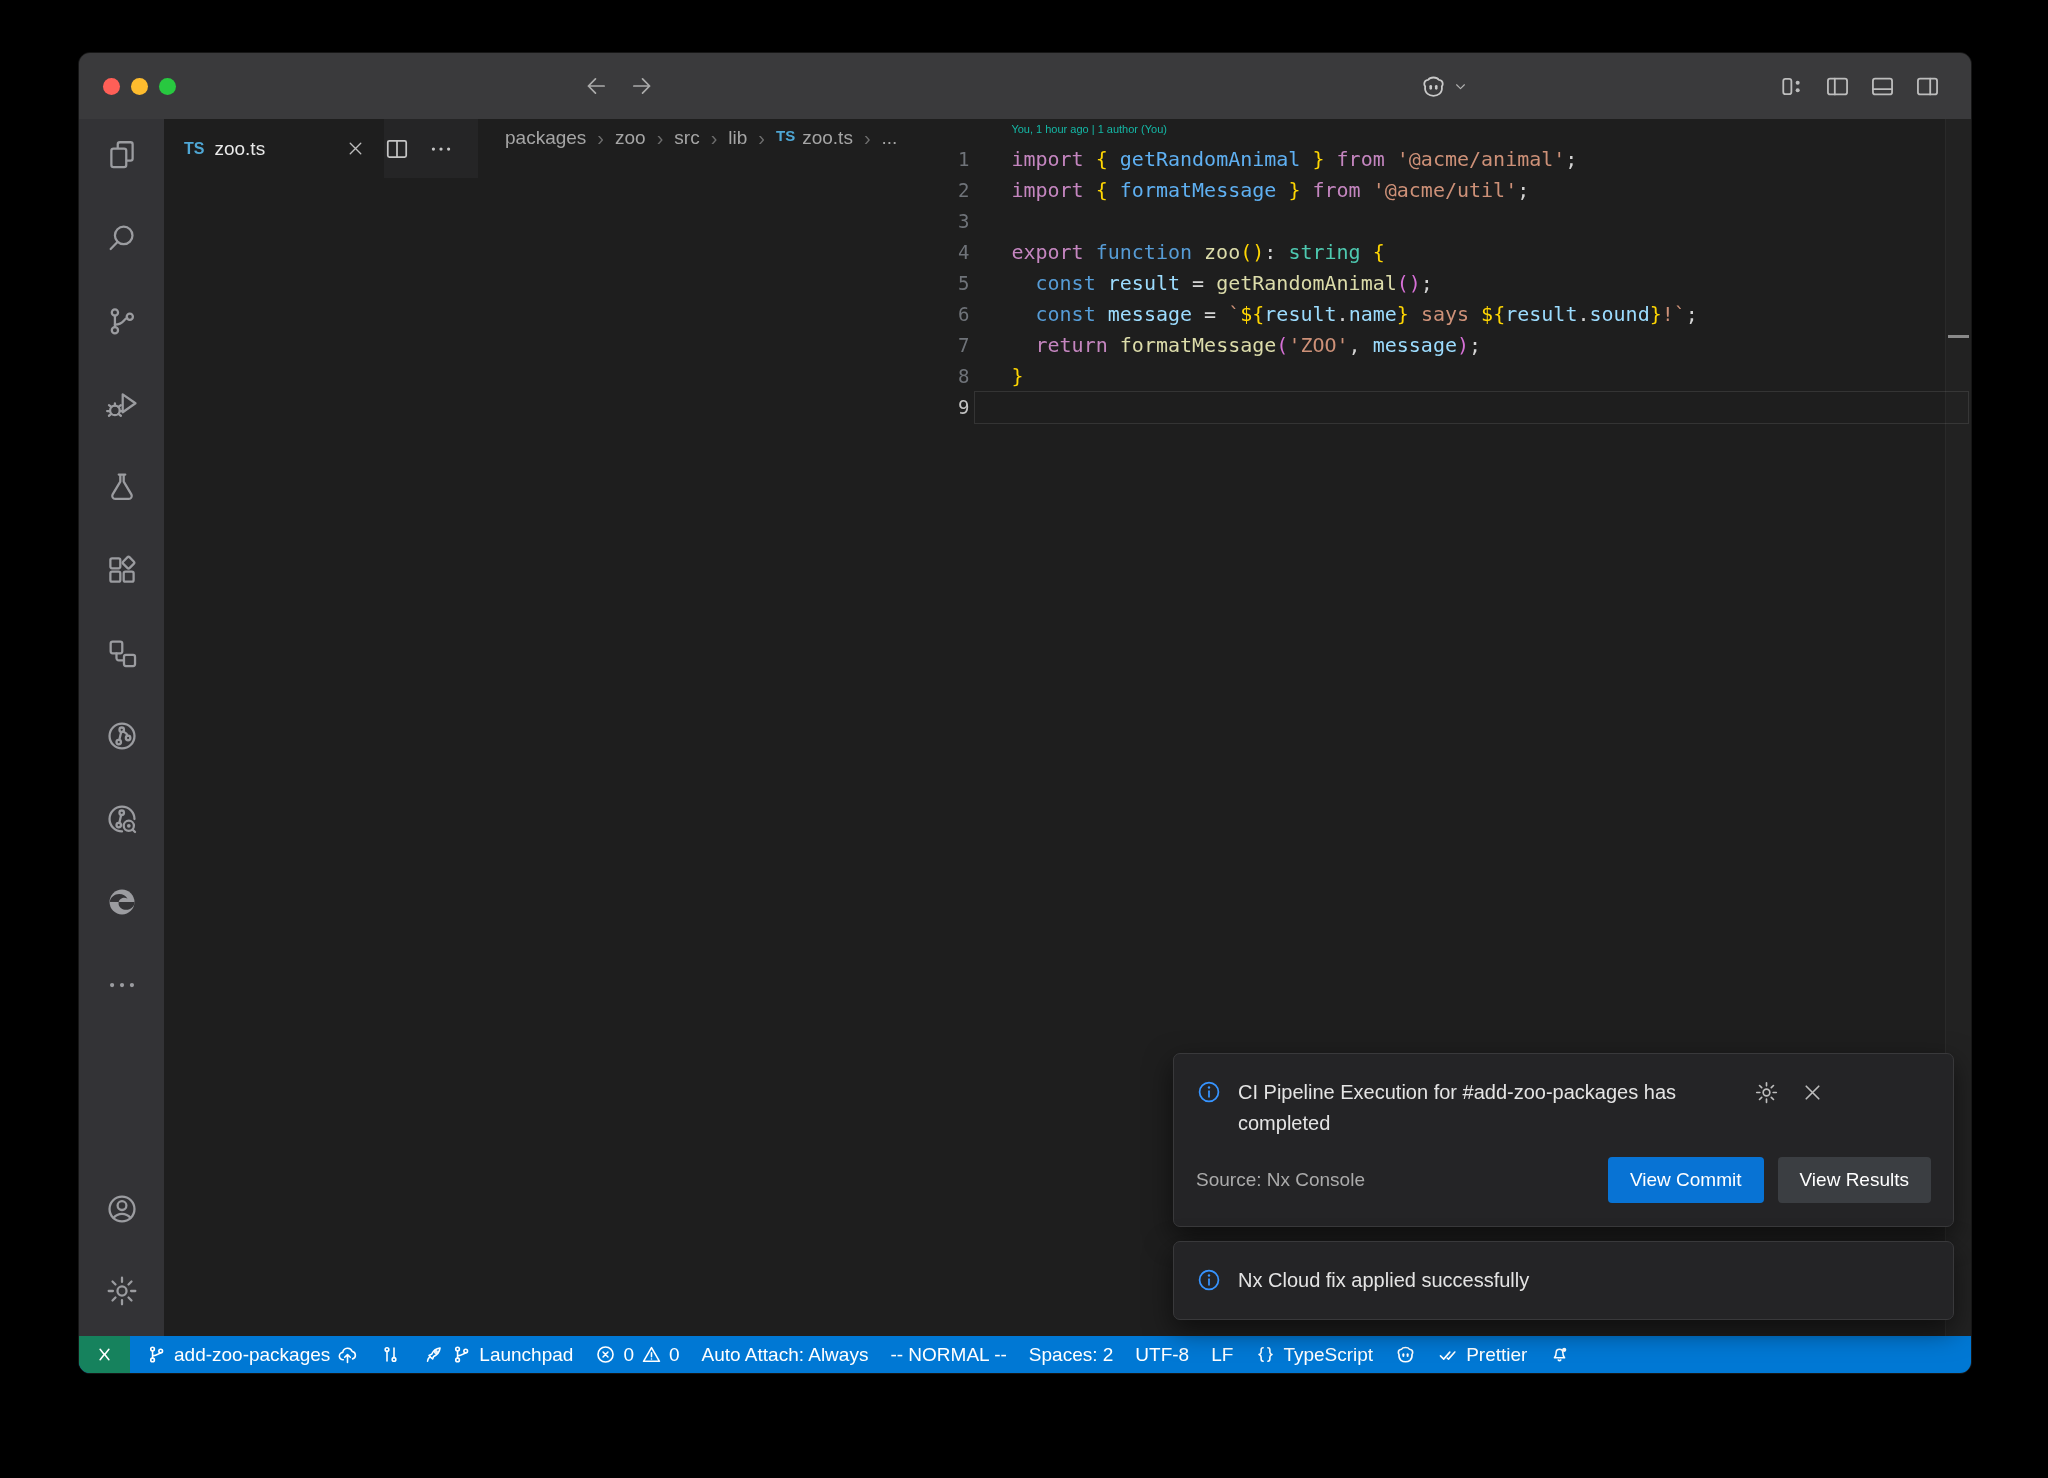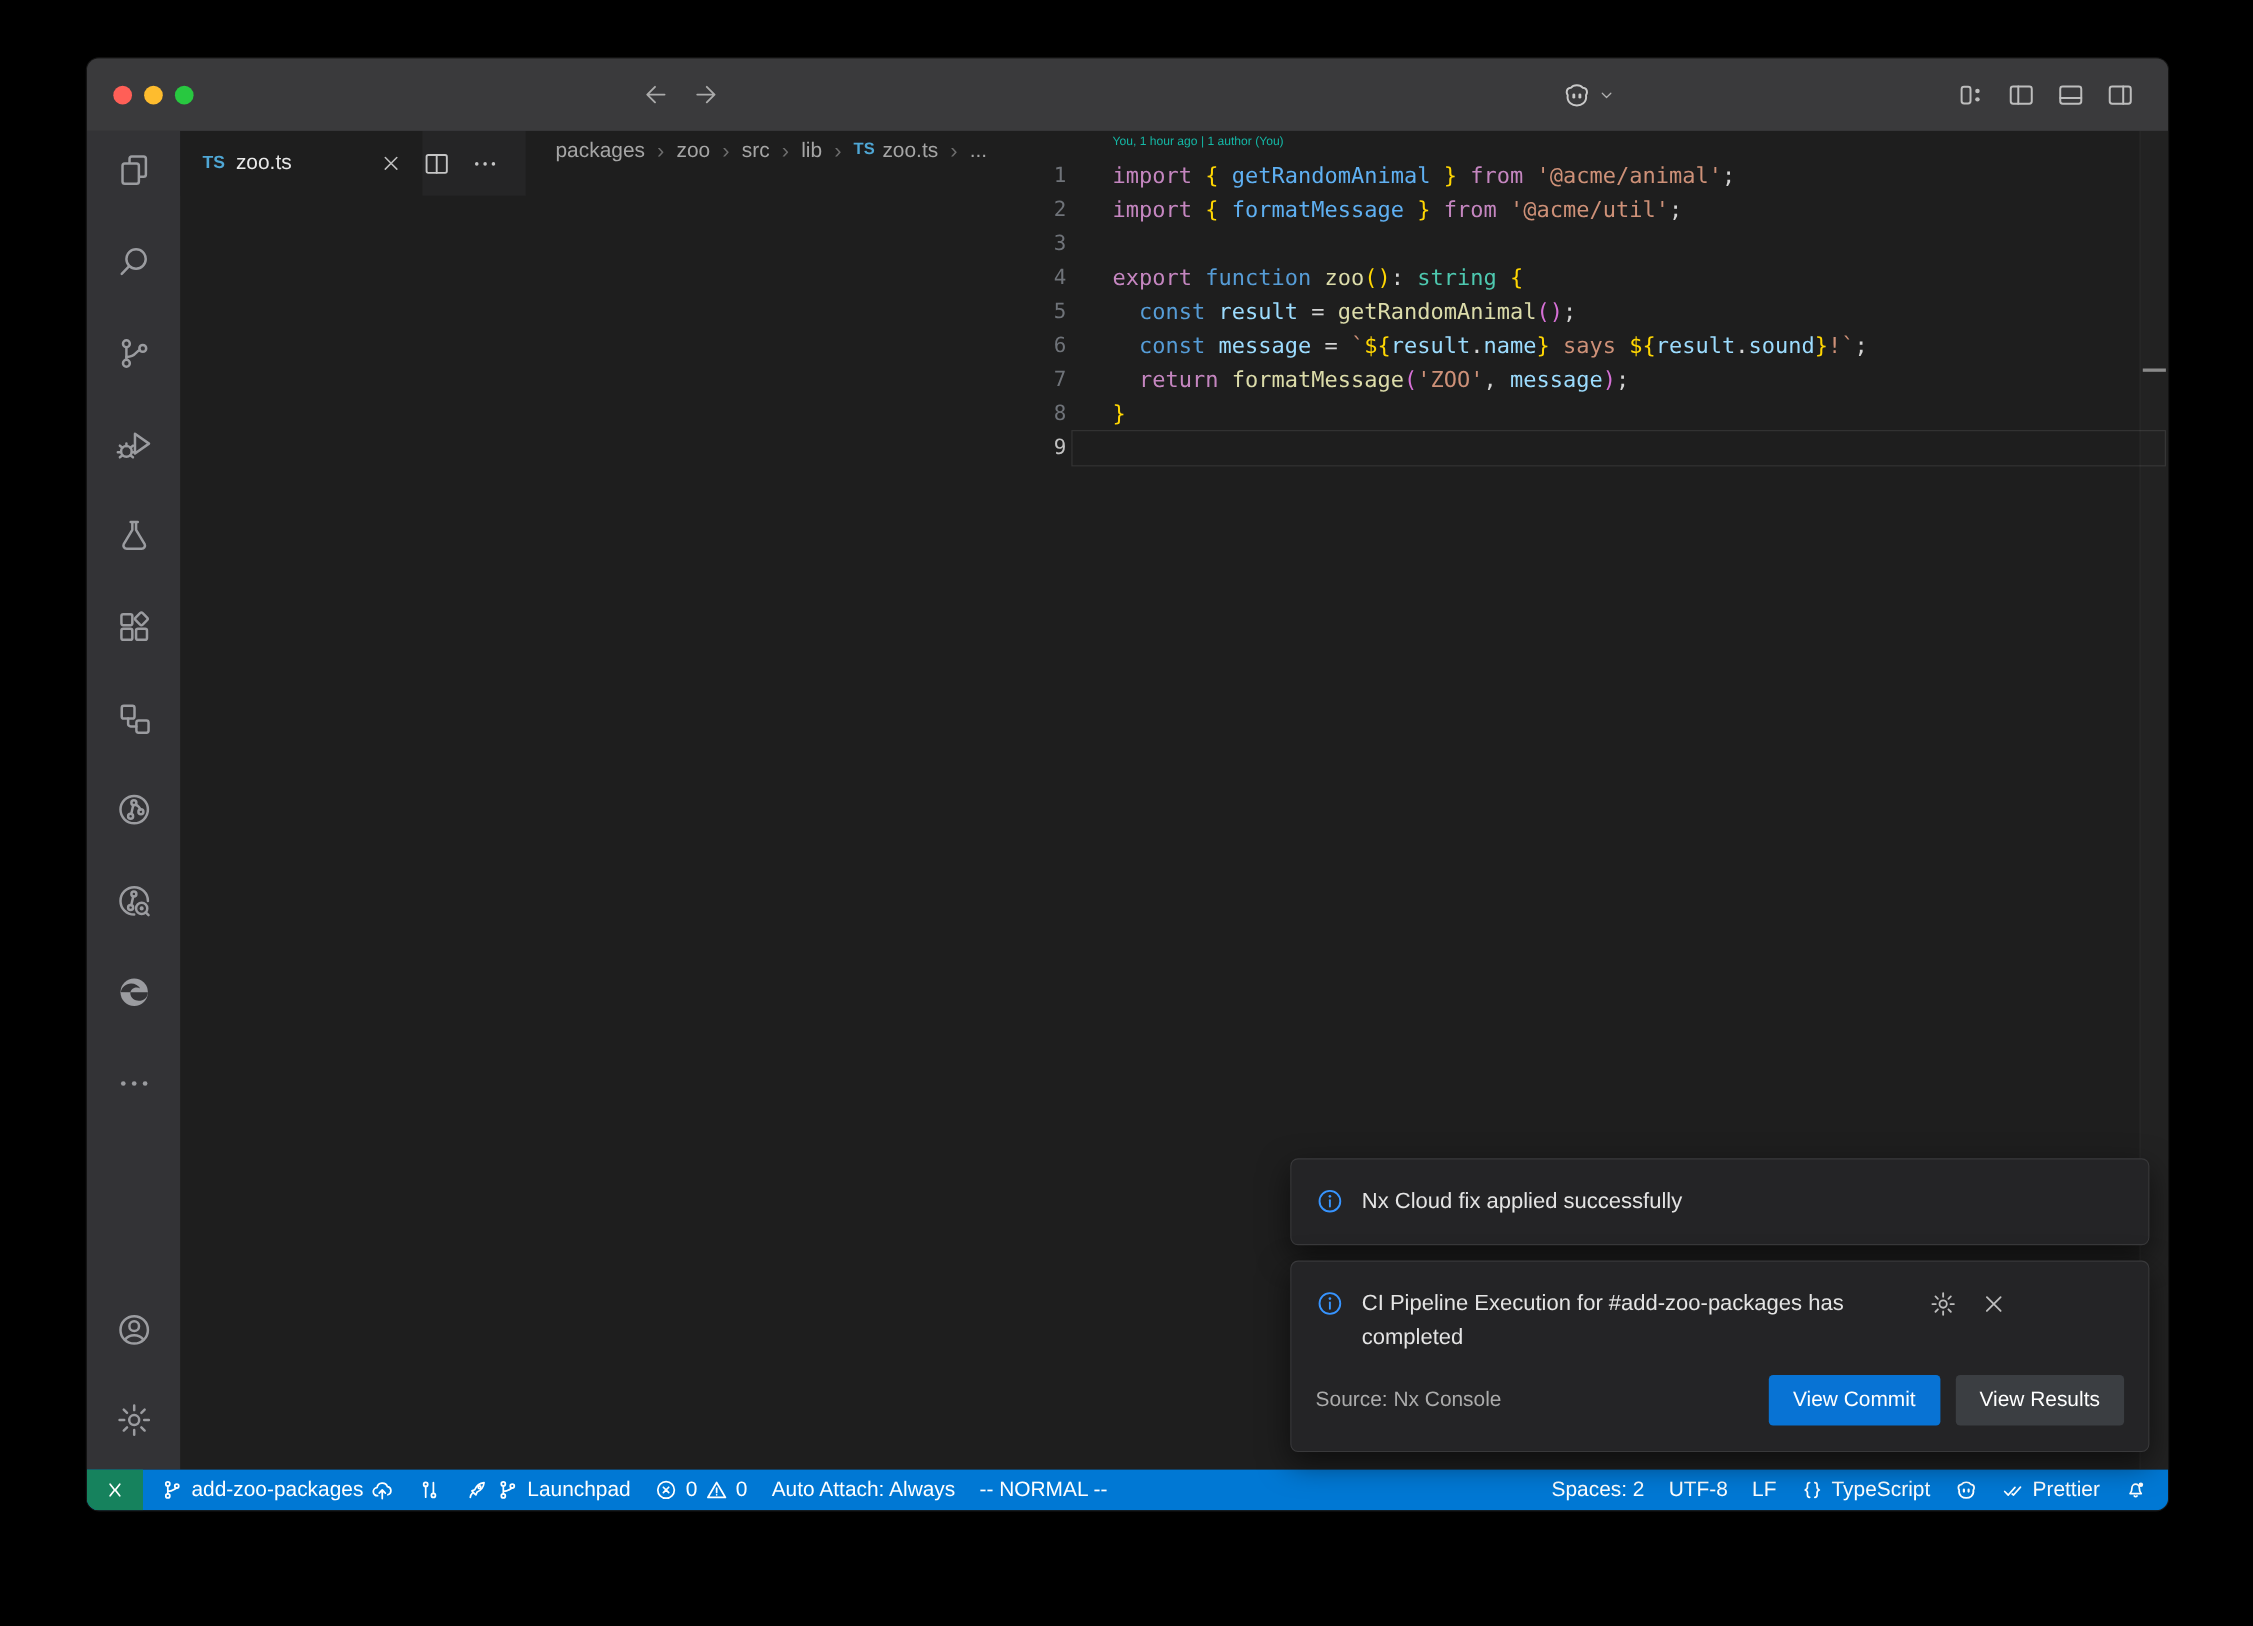--- a/index.html
+++ b/index.html
@@ -65,21 +65,21 @@
   .toast-row1 .ico.info{width:26px;height:26px;flex:0 0 auto;margin-top:2px;}
   .toast-msg{max-width:500px;line-height:1.55;flex:1;}
   .toast-icons{display:flex;gap:21px;color:#bdbdbd;margin-top:3px;}
   .toast-icons .ico{width:25px;height:25px;cursor:pointer;}
   .toast-row2{display:flex;justify-content:space-between;align-items:center;margin-top:18px;}
   .toast-src{color:#ababab;font-size:19px;}
   .btn-row{display:flex;gap:14px;}
   .btn{height:46px;padding:0 22px;border-radius:4px;font-size:19px;display:flex;align-items:center;
        color:#fff;cursor:pointer;border:none;}
   
-  .statusbar{height:37px;display:flex;justify-content:space-between;align-items:stretch;color:#fff;
+  .statusbar{height:37px;display:flex;align-items:stretch;color:#fff;
              font-size:19px;flex:0 0 auto;}
   .sb-left,.sb-right{display:flex;align-items:stretch;}
   .sb-right{padding-right:8px;}
   .sb-item{display:flex;align-items:center;gap:7px;padding:0 11px;cursor:pointer;}
   .sb-item .sb-ico{width:21px;height:21px;display:flex;}
   .sb-item.remote{padding:0 15px;margin-right:5px;}
   .ico{display:inline-flex;}
   .ico svg,.act-icon svg,.sb-ico svg,.tab-close svg{width:100%;height:100%;}
   svg{stroke-width:1.6;}
   .statusbar svg{stroke-width:1.8;}
@@ -332,32 +332,20 @@
     <div class="notifs">
         <div class="toast">
           <div class="toast-row1">
             <span class="ico info" style="color: rgb(55, 148, 255);">
               <svg viewBox="0 0 24 24" fill="none" stroke="currentColor" stroke-linecap="round" stroke-linejoin="round">
                 <circle cx="12" cy="12" r="8.7"></circle>
                 <path d="M12 11.2v5.2"></path>
                 <circle cx="12" cy="7.9" r="1.1" fill="currentColor" stroke="none"></circle>
               </svg>
             </span>
-            <div class="toast-msg">Nx Cloud fix applied successfully</div>
-          </div>
-        </div>
-        <div class="toast">
-          <div class="toast-row1">
-            <span class="ico info" style="color: rgb(55, 148, 255);">
-              <svg viewBox="0 0 24 24" fill="none" stroke="currentColor" stroke-linecap="round" stroke-linejoin="round">
-                <circle cx="12" cy="12" r="8.7"></circle>
-                <path d="M12 11.2v5.2"></path>
-                <circle cx="12" cy="7.9" r="1.1" fill="currentColor" stroke="none"></circle>
-              </svg>
-            </span>
             <div class="toast-msg">CI Pipeline Execution for #add-zoo-packages has completed</div>
             <div class="toast-icons">
               <span class="ico">
                 <svg viewBox="0 0 24 24" fill="none" stroke="currentColor" stroke-linecap="round" stroke-linejoin="round">
                   <circle cx="12" cy="12" r="3.2"></circle>
                   <path d="M12 2.6v3M12 18.4v3M2.6 12h3M18.4 12h3M5.3 5.3l2.1 2.1M16.6 16.6l2.1 2.1M18.7 5.3l-2.1 2.1M7.4 16.6l-2.1 2.1"></path>
                 </svg>
               </span>
               <span class="ico">
                 <svg viewBox="0 0 24 24" fill="none" stroke="currentColor" stroke-linecap="round" stroke-linejoin="round">
@@ -367,20 +355,32 @@
             </div>
           </div>
           <div class="toast-row2">
             <span class="toast-src">Source: Nx Console</span>
             <div class="btn-row">
               <button class="btn primary" style="background: rgb(8, 115, 212);">View Commit</button>
               <button class="btn secondary" style="background: rgb(59, 62, 66);">View Results</button>
             </div>
           </div>
         </div>
+        <div class="toast">
+          <div class="toast-row1">
+            <span class="ico info" style="color: rgb(55, 148, 255);">
+              <svg viewBox="0 0 24 24" fill="none" stroke="currentColor" stroke-linecap="round" stroke-linejoin="round">
+                <circle cx="12" cy="12" r="8.7"></circle>
+                <path d="M12 11.2v5.2"></path>
+                <circle cx="12" cy="7.9" r="1.1" fill="currentColor" stroke="none"></circle>
+              </svg>
+            </span>
+            <div class="toast-msg">Nx Cloud fix applied successfully</div>
+          </div>
+        </div>
       </div>
 
     <div class="statusbar" style="background: rgb(0, 120, 212);">
       <div class="sb-left">
           <div class="sb-item remote" style="background: rgb(22, 130, 93);">
             <span class="sb-ico">
               <svg viewBox="0 0 24 24" fill="none" stroke="currentColor" stroke-linecap="round" stroke-linejoin="round">
                 <path d="M7 6l4.7 6L7 18M17 6l-4.7 6L17 18"></path>
               </svg>
             </span>

